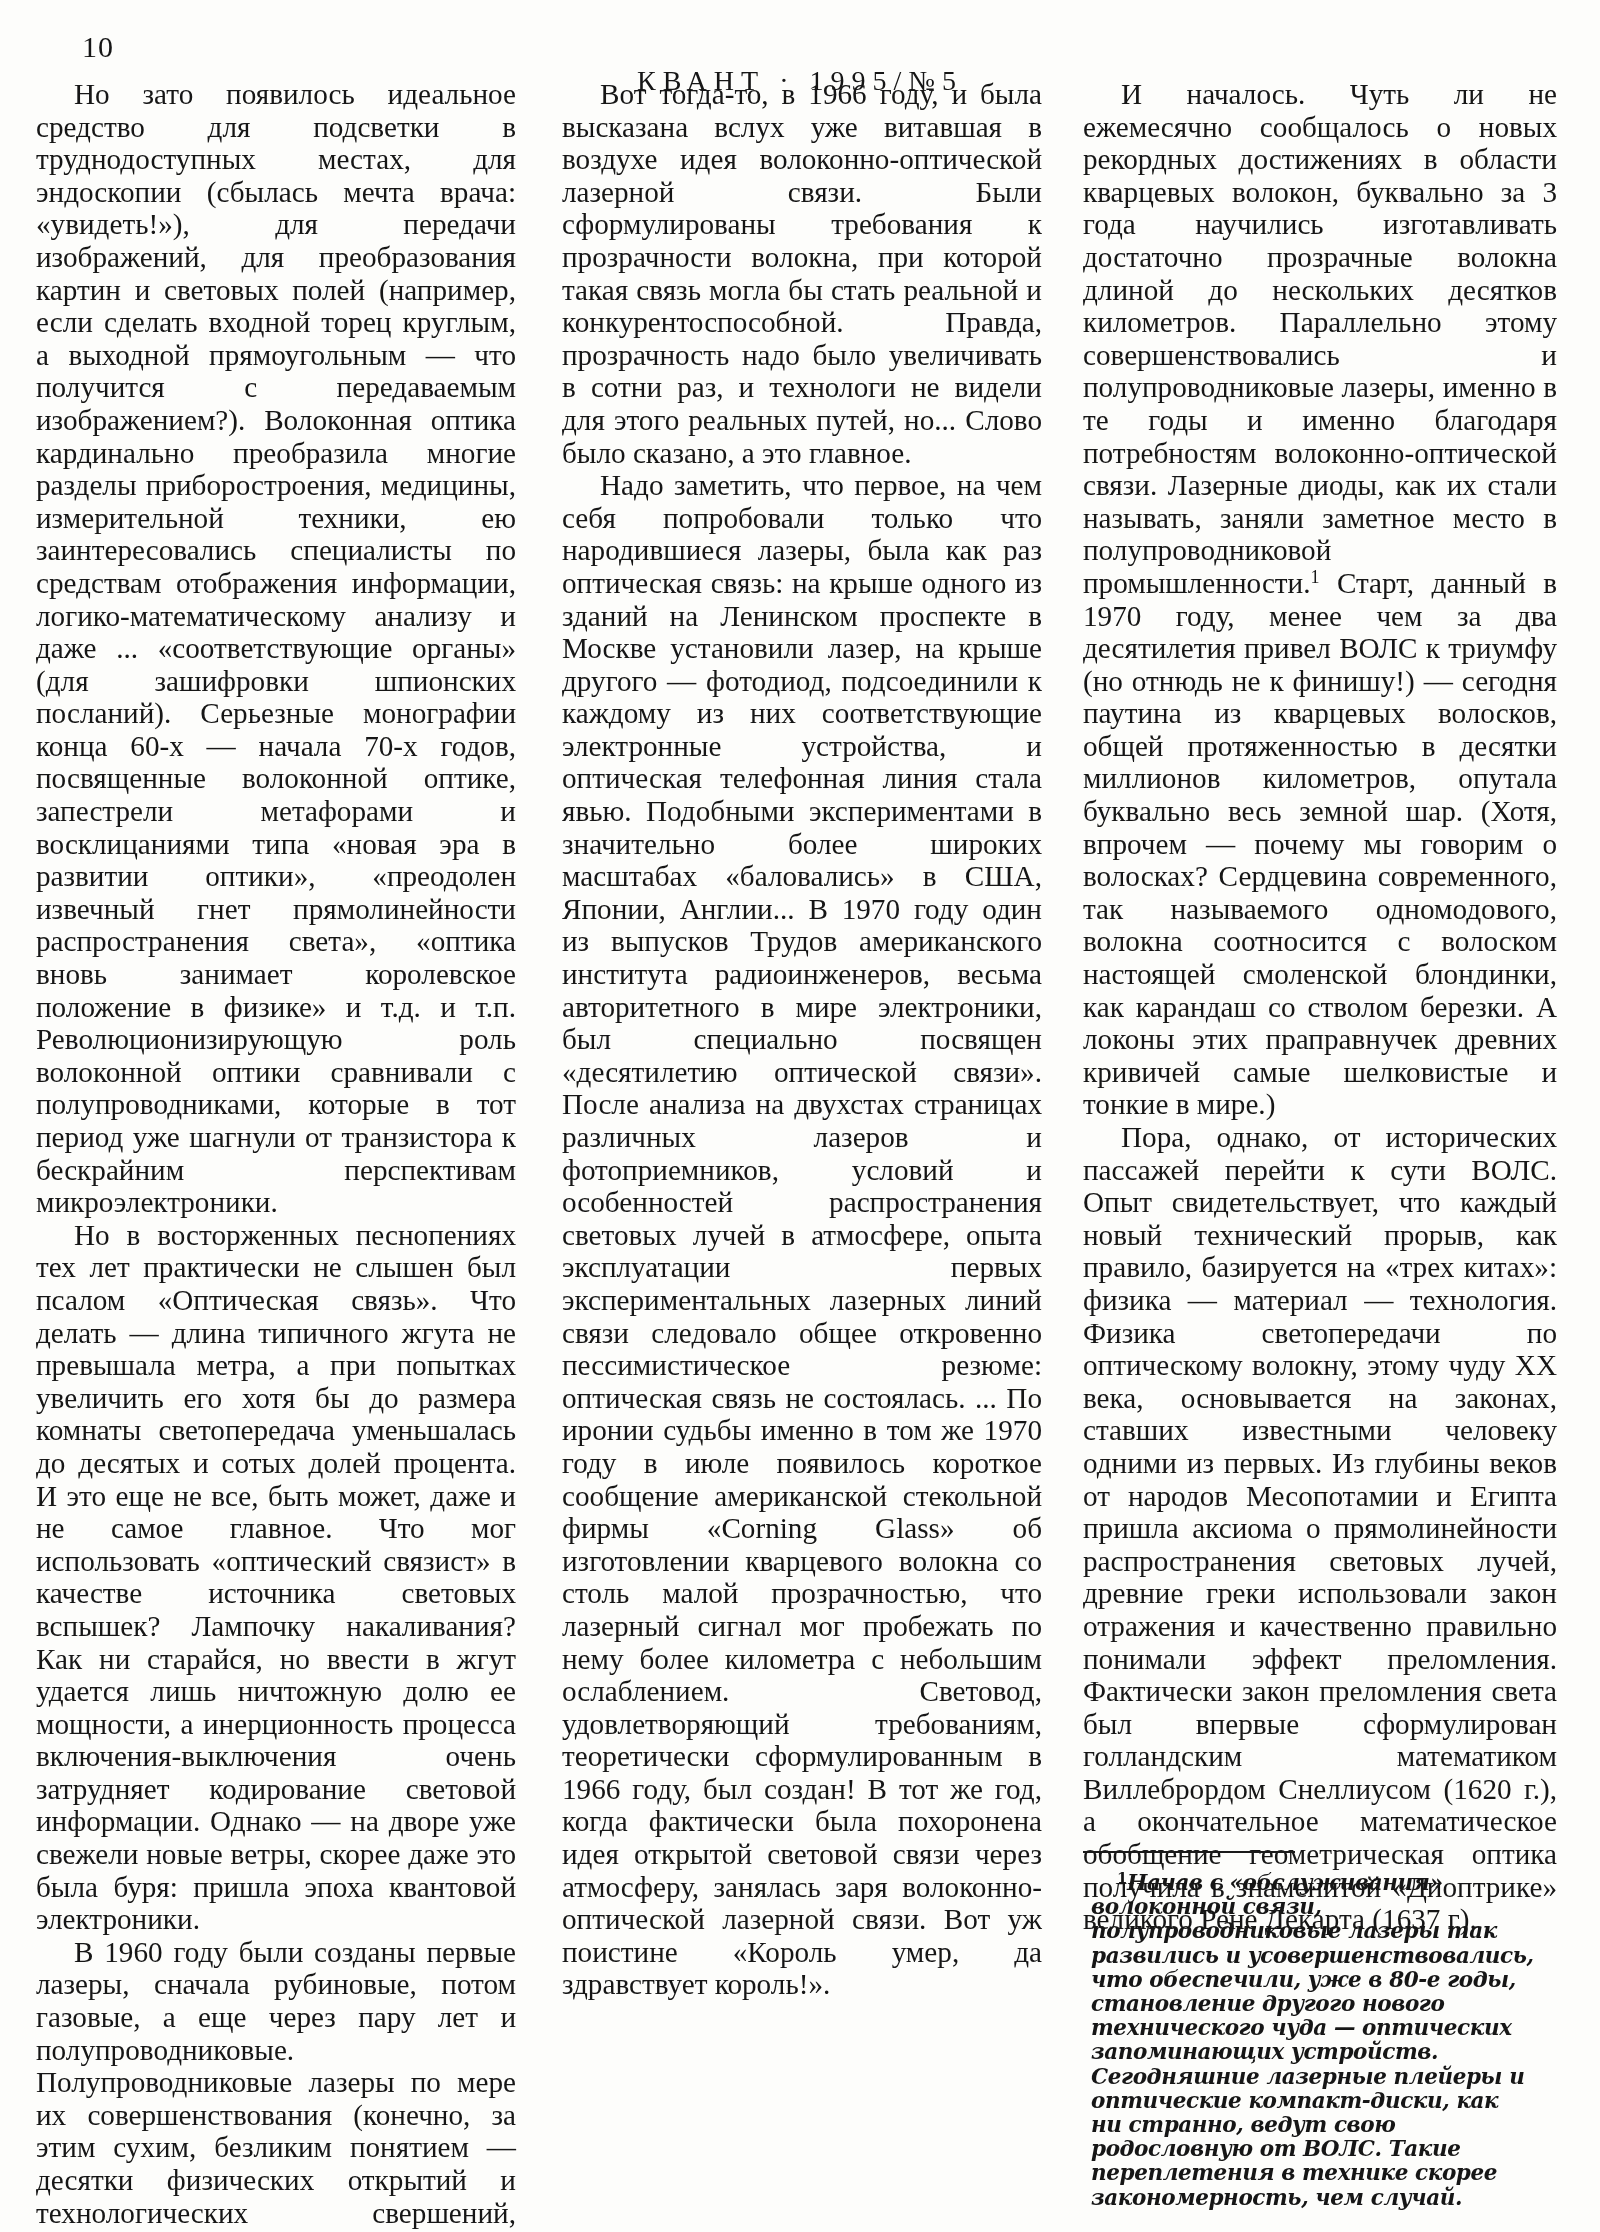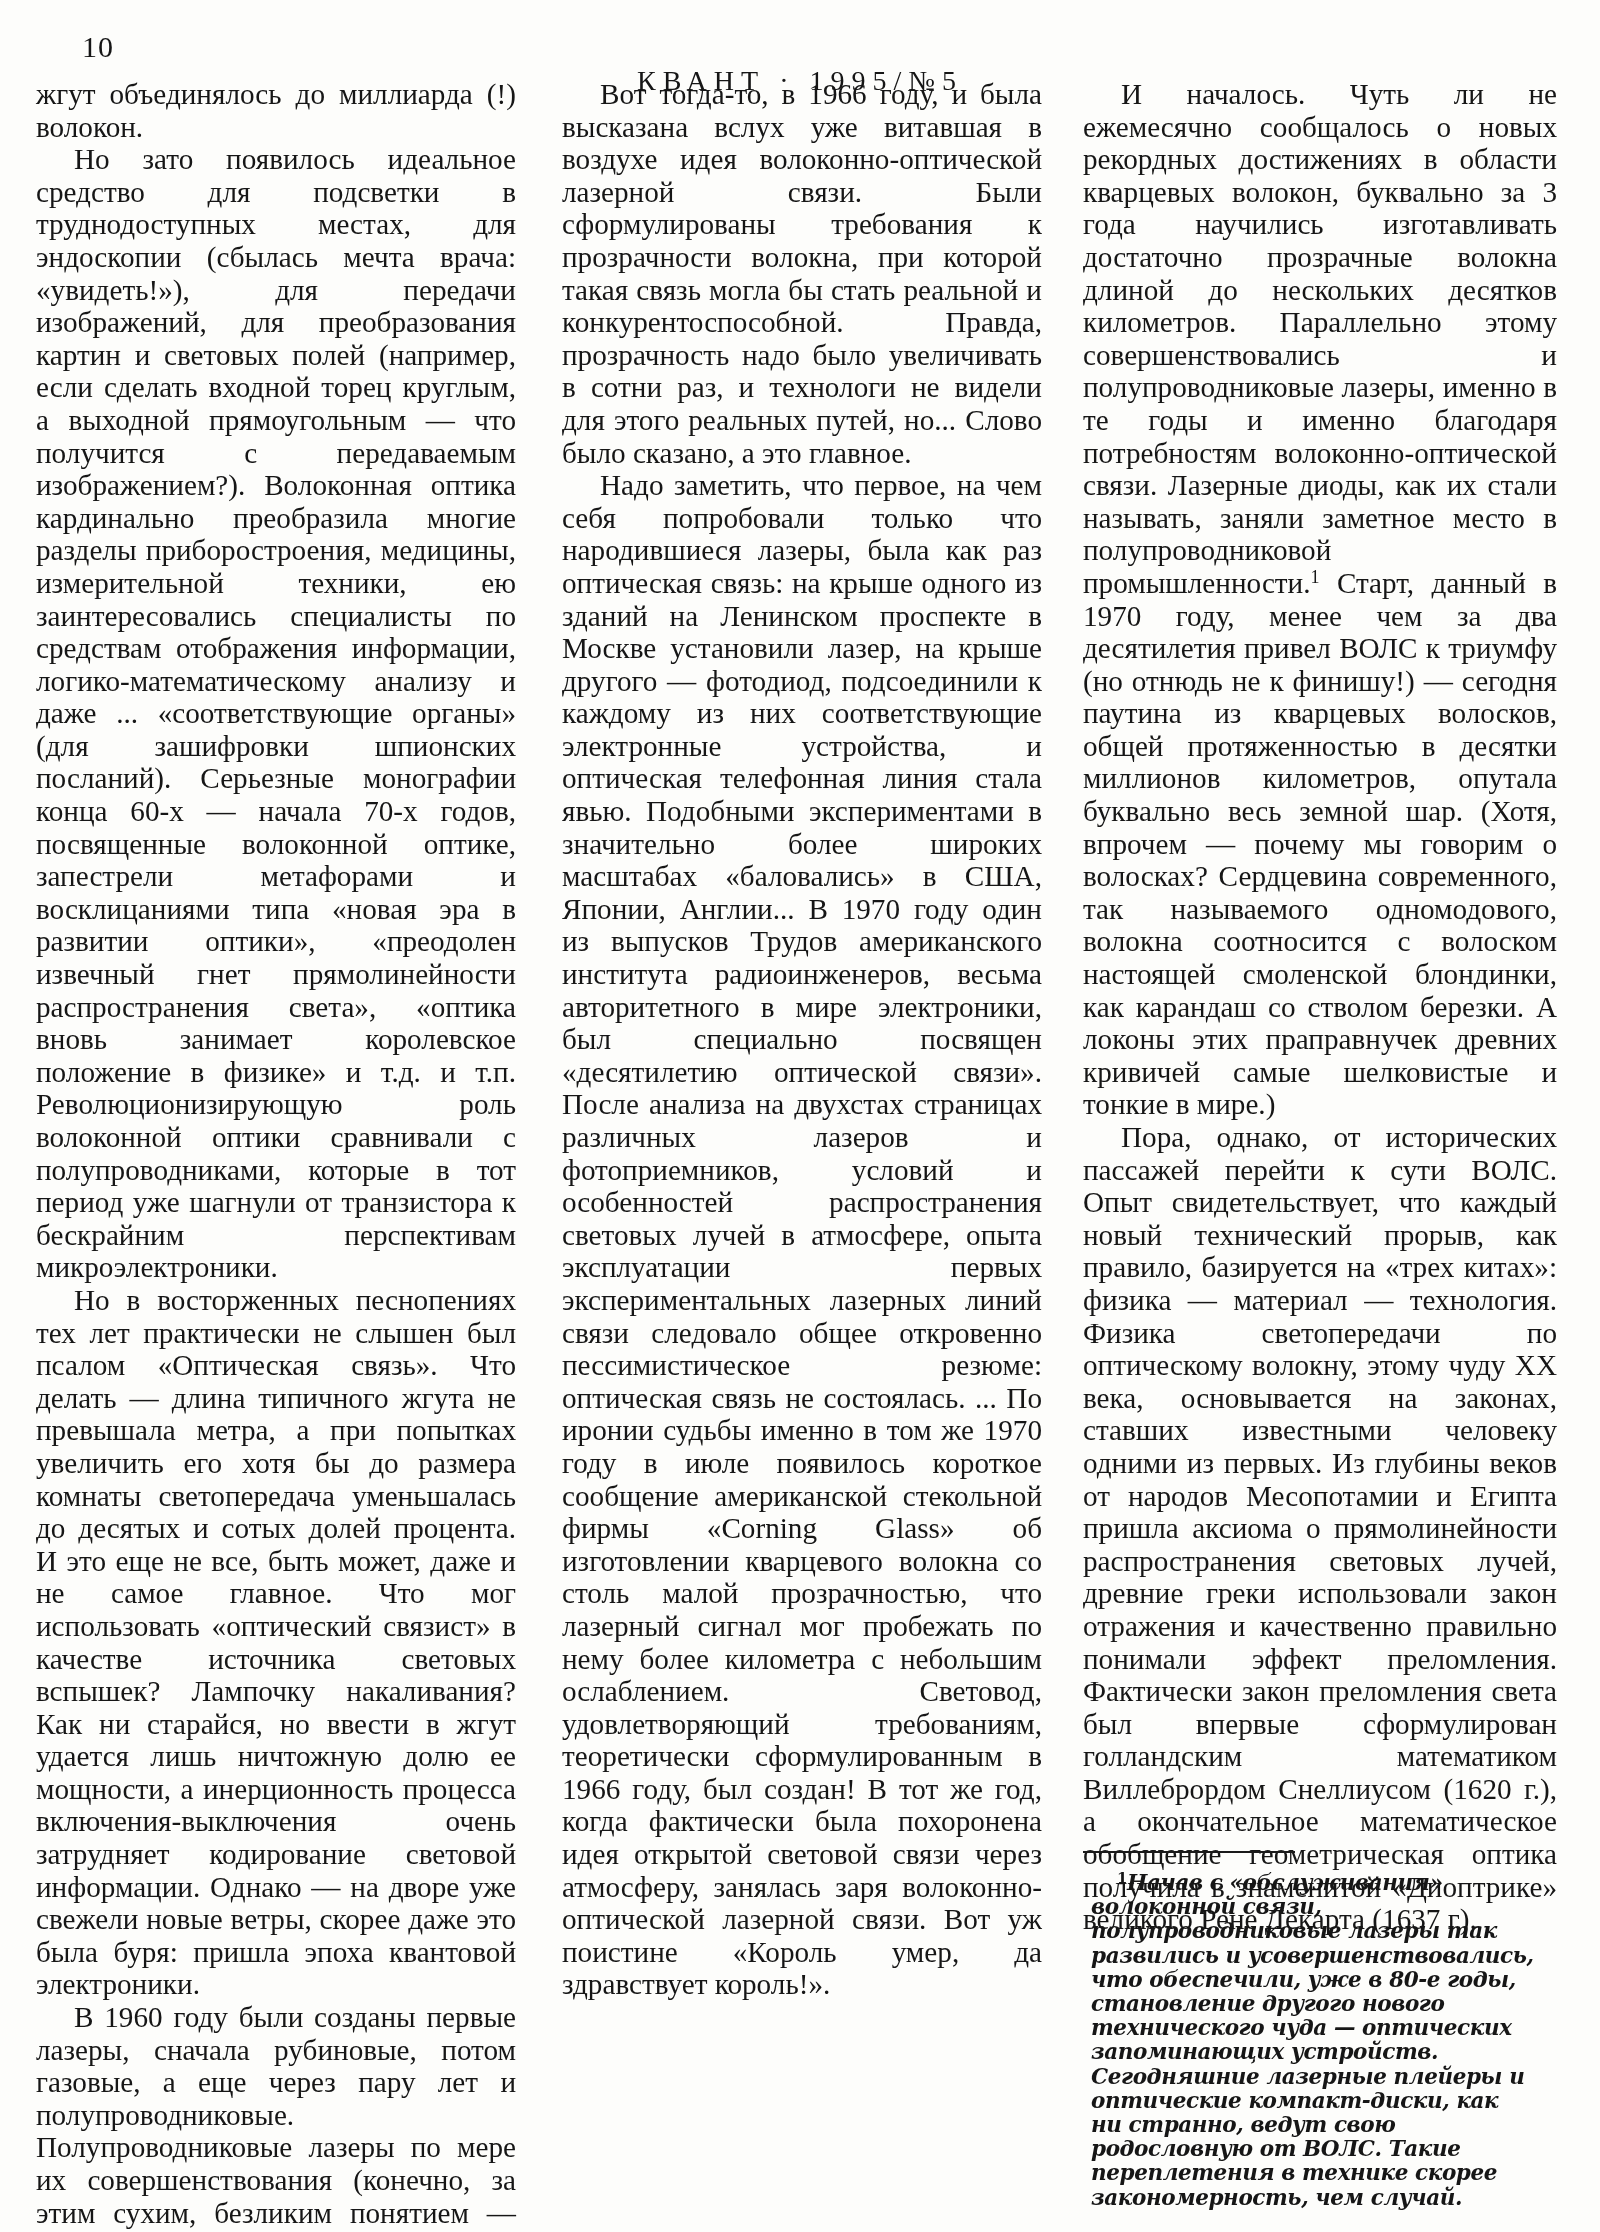--- a/index.html
+++ b/index.html
@@ -48,21 +48,20 @@
   .footnote p { margin: 8px; text-indent: 26px; }
   .footnote sup { font-size: 15px; font-style: normal; vertical-align: 7px; line-height: 0; }
 </style>
 </head>
 <body>
 
 <div class="page-number">10</div>
 <div class="running-head">КВАНТ · 1995/№5</div>
 
 <div class="column col-1">
-  <p class="cont">жгут объединялось до миллиарда (!) волокон.</p>
   <p>Но зато появилось идеальное средство для подсветки в труднодоступных местах, для эндоскопии (сбылась мечта врача: «увидеть!»), для передачи изображений, для преобразования картин и световых полей (например, если сделать входной торец круглым, а выходной прямоугольным — что получится с передаваемым изображением?). Волоконная оптика кардинально преобразила многие разделы приборостроения, медицины, измерительной техники, ею заинтересовались специалисты по средствам отображения информации, логико-математическому анализу и даже ... «соответствующие органы» (для зашифровки шпионских посланий). Серьезные монографии конца 60-х — начала 70-х годов, посвященные волоконной оптике, запестрели метафорами и восклицаниями типа «новая эра в развитии оптики», «преодолен извечный гнет прямолинейности распространения света», «оптика вновь занимает королевское положение в физике» и т.д. и т.п. Революционизирующую роль волоконной оптики сравнивали с полупроводниками, которые в тот период уже шагнули от транзистора к бескрайним перспективам микроэлектроники.</p>
   <p>Но в восторженных песнопениях тех лет практически не слышен был псалом «Оптическая связь». Что делать — длина типичного жгута не превышала метра, а при попытках увеличить его хотя бы до размера комнаты светопередача уменьшалась до десятых и сотых долей процента. И это еще не все, быть может, даже и не самое главное. Что мог использовать «оптический связист» в качестве источника световых вспышек? Лампочку накаливания? Как ни старайся, но ввести в жгут удается лишь ничтожную долю ее мощности, а инерционность процесса включения-выключения очень затрудняет кодирование световой информации. Однако — на дворе уже свежели новые ветры, скорее даже это была буря: пришла эпоха квантовой электроники.</p>
   <p>В 1960 году были созданы первые лазеры, сначала рубиновые, потом газовые, а еще через пару лет и полупроводниковые. Полупроводниковые лазеры по мере их совершенствования (конечно, за этим сухим, безликим понятием — десятки физических открытий и технологических свершений, восторги и разочарования сотен</p>
 </div>
 
 <div class="column col-2">
   <p>Вот тогда-то, в 1966 году, и была высказана вслух уже витавшая в воздухе идея волоконно-оптической лазерной связи. Были сформулированы требования к прозрачности волокна, при которой такая связь могла бы стать реальной и конкурентоспособной. Правда, прозрачность надо было увеличивать в сотни раз, и технологи не видели для этого реальных путей, но... Слово было сказано, а это главное.</p>
   <p>Надо заметить, что первое, на чем себя попробовали только что народившиеся лазеры, была как раз оптическая связь: на крыше одного из зданий на Ленинском проспекте в Москве установили лазер, на крыше другого — фотодиод, подсоединили к каждому из них соответствующие электронные устройства, и оптическая телефонная линия стала явью. Подобными экспериментами в значительно более широких масштабах «баловались» в США, Японии, Англии... В 1970 году один из выпусков Трудов американского института радиоинженеров, весьма авторитетного в мире электроники, был специально посвящен «десятилетию оптической связи». После анализа на двухстах страницах различных лазеров и фотоприемников, условий и особенностей распространения световых лучей в атмосфере, опыта эксплуатации первых экспериментальных лазерных линий связи следовало общее откровенно пессимистическое резюме: оптическая связь не состоялась. ... По иронии судьбы именно в том же 1970 году в июле появилось короткое сообщение американской стекольной фирмы «Corning Glass» об изготовлении кварцевого волокна со столь малой прозрачностью, что лазерный сигнал мог пробежать по нему более километра с небольшим ослаблением. Световод, удовлетворяющий требованиям, теоретически сформулированным в 1966 году, был создан! В тот же год, когда фактически была похоронена идея открытой световой связи через атмосферу, занялась заря волоконно-оптической лазерной связи. Вот уж поистине «Король умер, да здравствует король!».</p>
 </div>
 

